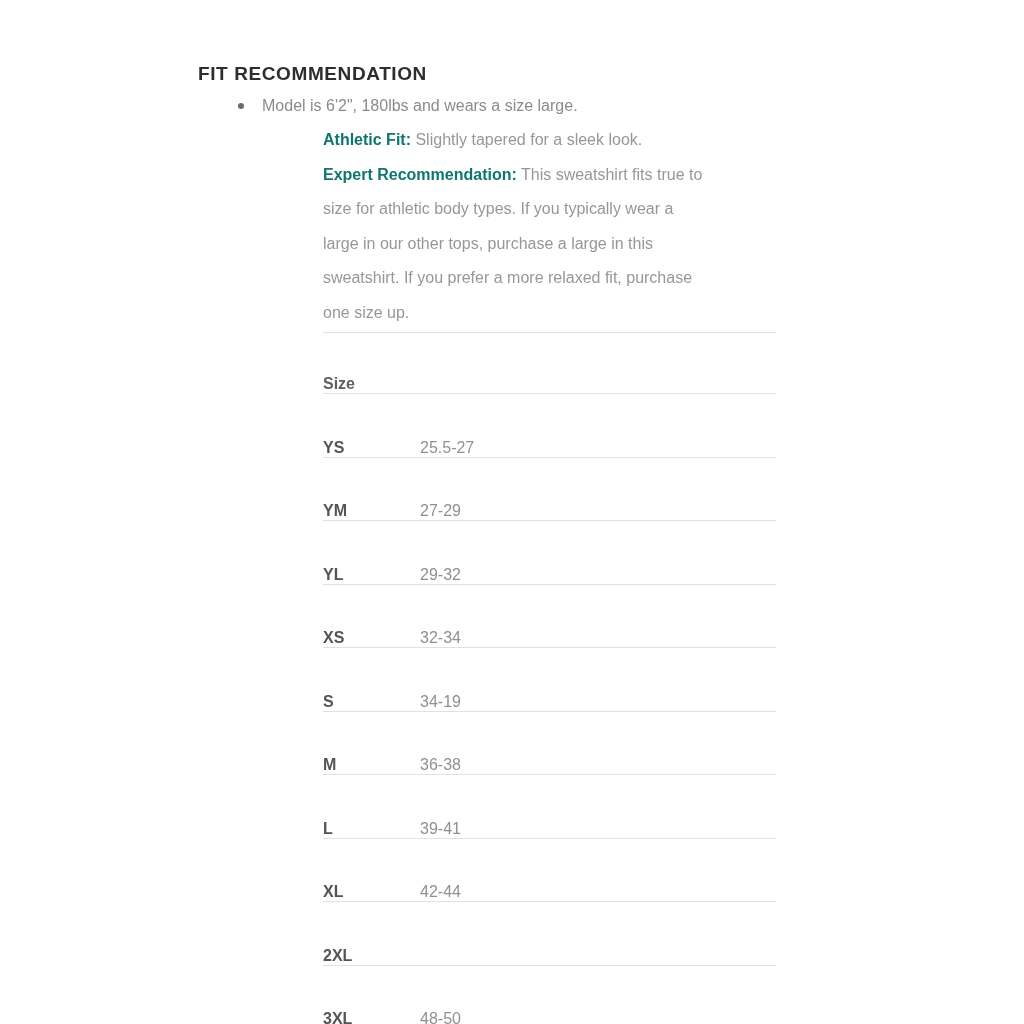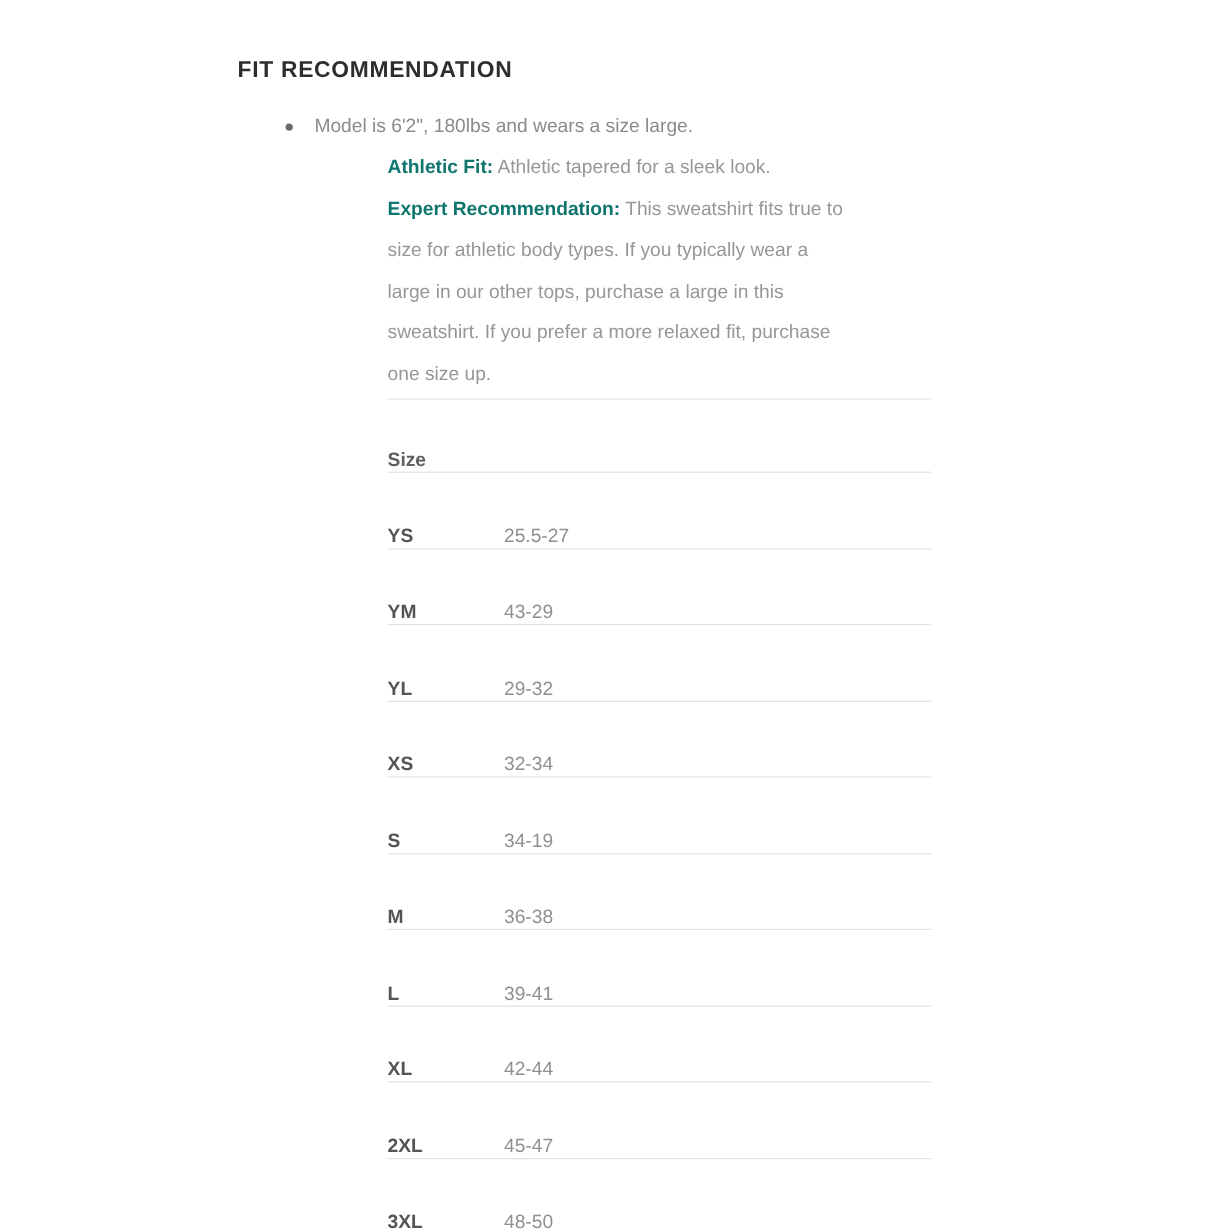--- a/index.html
+++ b/index.html
@@ -6,21 +6,21 @@
   body {
     width: 1024px; height: 1024px;
     background: #ffffff;
     overflow: hidden;
     position: relative;
     font-family: "Liberation Sans", sans-serif;
   }
 
   .section-title {
     position: absolute;
-    left: 198px; top: 30px;
+    left: 198px; top: 45px;
     font-size: 19px;
     font-weight: 700;
     letter-spacing: 0.6px;
     line-height: 26px;
     color: #2d2d2d;
   }
 
   .bullet-row {
     position: absolute;
     left: 238px; top: 97px;
@@ -83,39 +83,39 @@
 <body>
 
 <h2 class="section-title">FIT RECOMMENDATION</h2>
 
 <div class="bullet-row">
   <span class="bullet-dot"></span>
   <span>Model is 6'2", 180lbs and wears a size large.</span>
 </div>
 
 <div class="fit-paragraphs">
-  <p><span class="inline-label">Athletic Fit:</span><span class="wrap-text"> Athletic tapered for a sleek look.</span></p>
+  <p><span class="inline-label">Athletic Fit:</span><span class="wrap-text"> Slightly tapered for a sleek look.</span></p>
   <p><span class="inline-label">Expert Recommendation:</span><span class="wrap-text"> This sweatshirt fits true to
 size for athletic body types. If you typically wear a
 large in our other tops, purchase a large in this
 sweatshirt. If you prefer a more relaxed fit, purchase
 one size up.</span></p>
 </div>
 
 <div class="size-table">
   <div class="trow thead">
     <div class="tcell size-col">Size</div>
   </div>
   <div class="trow">
       <div class="tcell size-col size-label">YS</div>
       <div class="tcell chest-value">25.5-27</div>
     </div>
     <div class="trow">
       <div class="tcell size-col size-label">YM</div>
-      <div class="tcell chest-value">43-29</div>
+      <div class="tcell chest-value">27-29</div>
     </div>
     <div class="trow">
       <div class="tcell size-col size-label">YL</div>
       <div class="tcell chest-value">29-32</div>
     </div>
     <div class="trow">
       <div class="tcell size-col size-label">XS</div>
       <div class="tcell chest-value">32-34</div>
     </div>
     <div class="trow">
@@ -129,19 +129,18 @@
     <div class="trow">
       <div class="tcell size-col size-label">L</div>
       <div class="tcell chest-value">39-41</div>
     </div>
     <div class="trow">
       <div class="tcell size-col size-label">XL</div>
       <div class="tcell chest-value">42-44</div>
     </div>
     <div class="trow">
       <div class="tcell size-col size-label">2XL</div>
-      <div class="tcell chest-value">45-47</div>
     </div>
     <div class="trow">
       <div class="tcell size-col size-label">3XL</div>
       <div class="tcell chest-value">48-50</div>
     </div>
 </div>
 
 </body></html>

